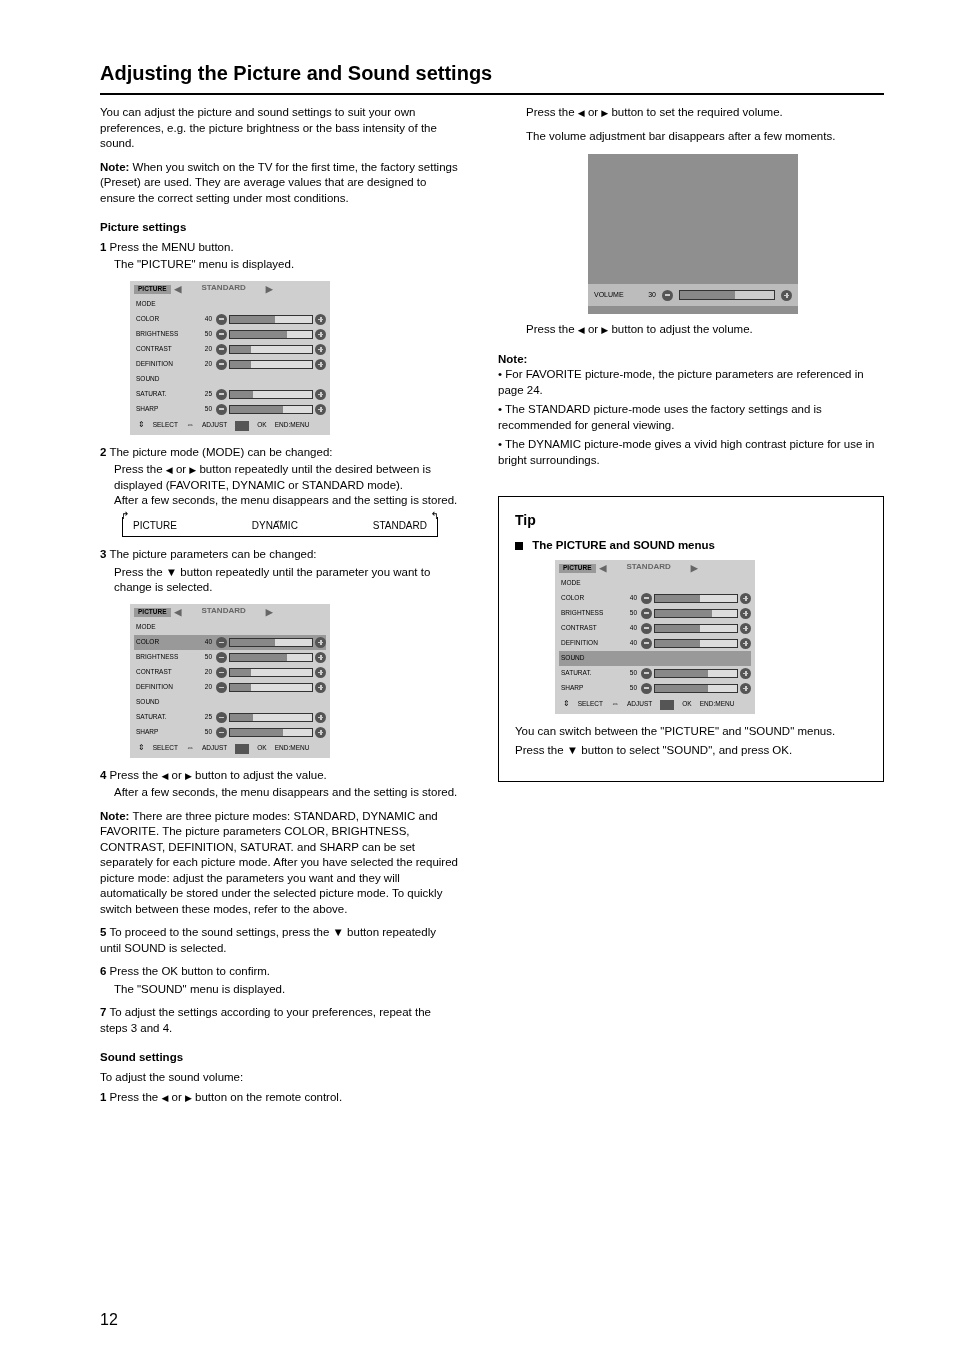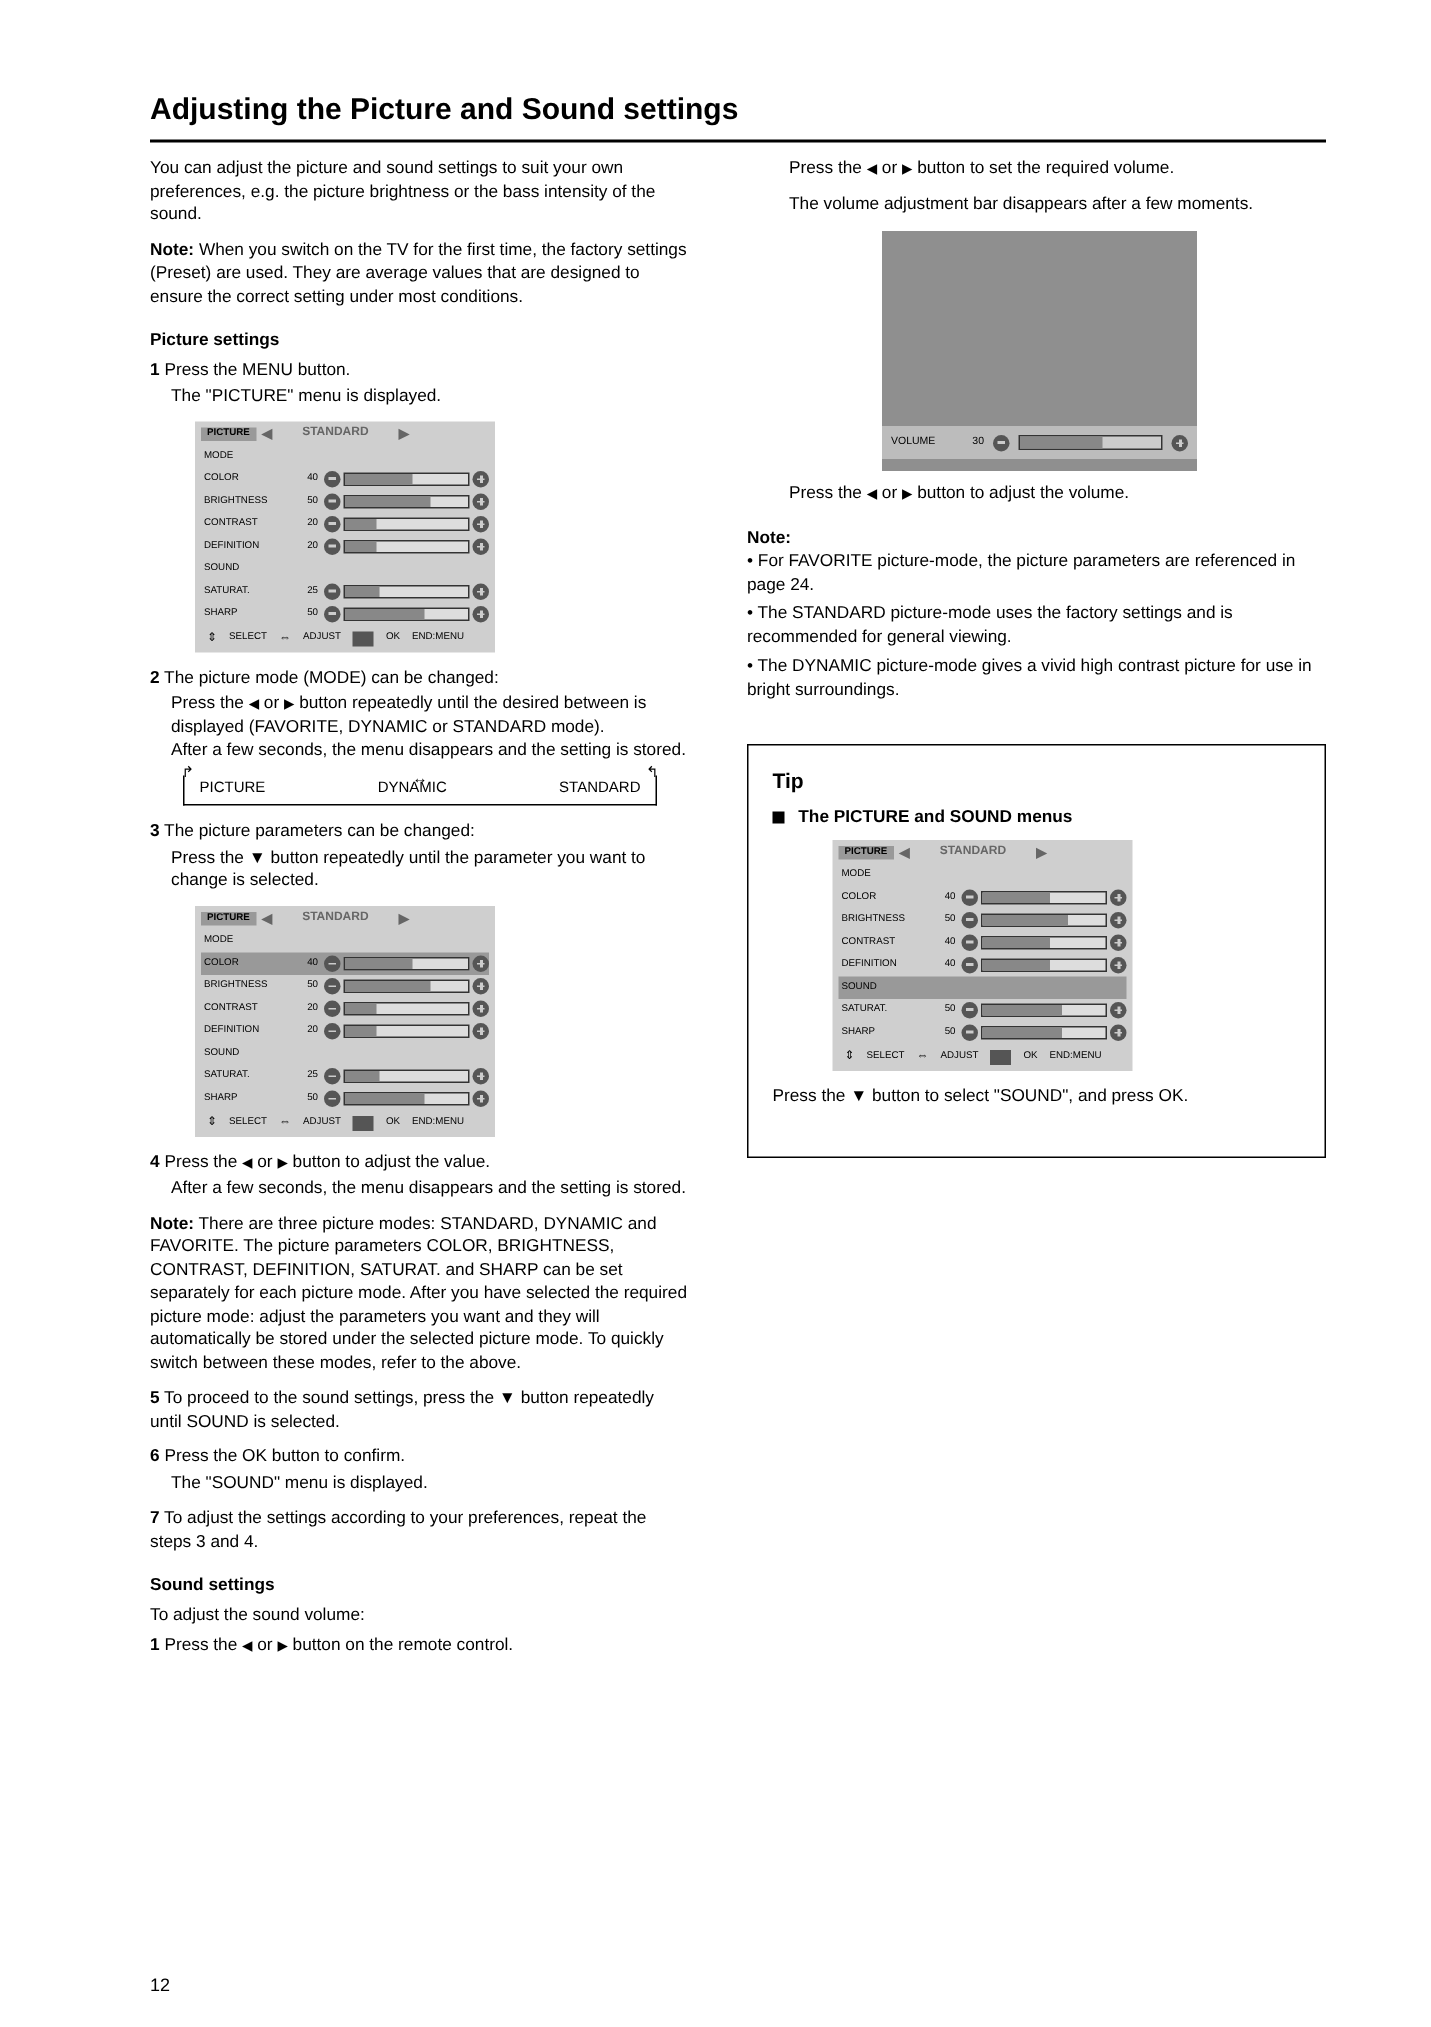--- a/index.html
+++ b/index.html
@@ -85,31 +85,31 @@
     padding:2px 10px 4px;
     margin:4px 22px 10px 22px;
     font-size:10px;
     position:relative;
   }
   .mode-box .arrow-lr { position:absolute; top:-4px; left:50%; transform:translateX(-50%); font-size:10px; }
 
   
   .callout {
     border:1px solid #000;
-    padding:14px 16px 28px;
+    padding:14px 16px 18px;
     margin-top: 28px;
   }
   .callout-head { font-weight:bold; font-size:14px; margin-bottom:8px; }
   .callout-sub { font-weight:bold; margin-bottom:6px; }
 
   .tri-left, .tri-right { display:inline-block; }
   .tri-left::before { content:"◀"; font-size:9px; }
   .tri-right::before { content:"▶"; font-size:9px; }
 
-  .page-num { position:absolute; bottom:20px; left:100px; font-size:12px; }
+  .page-num { position:absolute; bottom:20px; left:100px; font-size:16px; }
 
   .bullet-sq { display:inline-block; width:8px; height:8px; background:#000; margin-right:6px; vertical-align:middle; }
 
   .osd-in-callout { margin-left: 40px; }
 </style>
 </head>
 <body>
 
 <div class="page-title">Adjusting the Picture and Sound settings</div>
 <div class="hr"></div>
@@ -527,18 +527,19 @@
           <span class="foot-glyph">⇕</span>
             <span>SELECT</span>
           <span class="foot-glyph">⇔</span>
             <span>ADJUST</span>
           <span class="foot-ok"></span>
             <span>OK</span>
           <span>END:MENU</span>
         </div>
       </div>
 
+      <div class="small-gap">You can switch between the "PICTURE" and "SOUND" menus.</div>
       <div class="small-gap">Press the ▼ button to select "SOUND", and press OK.</div>
     </div>
   </div>
 </div>
 
 <div class="page-num">12</div>
 
 </body></html>

